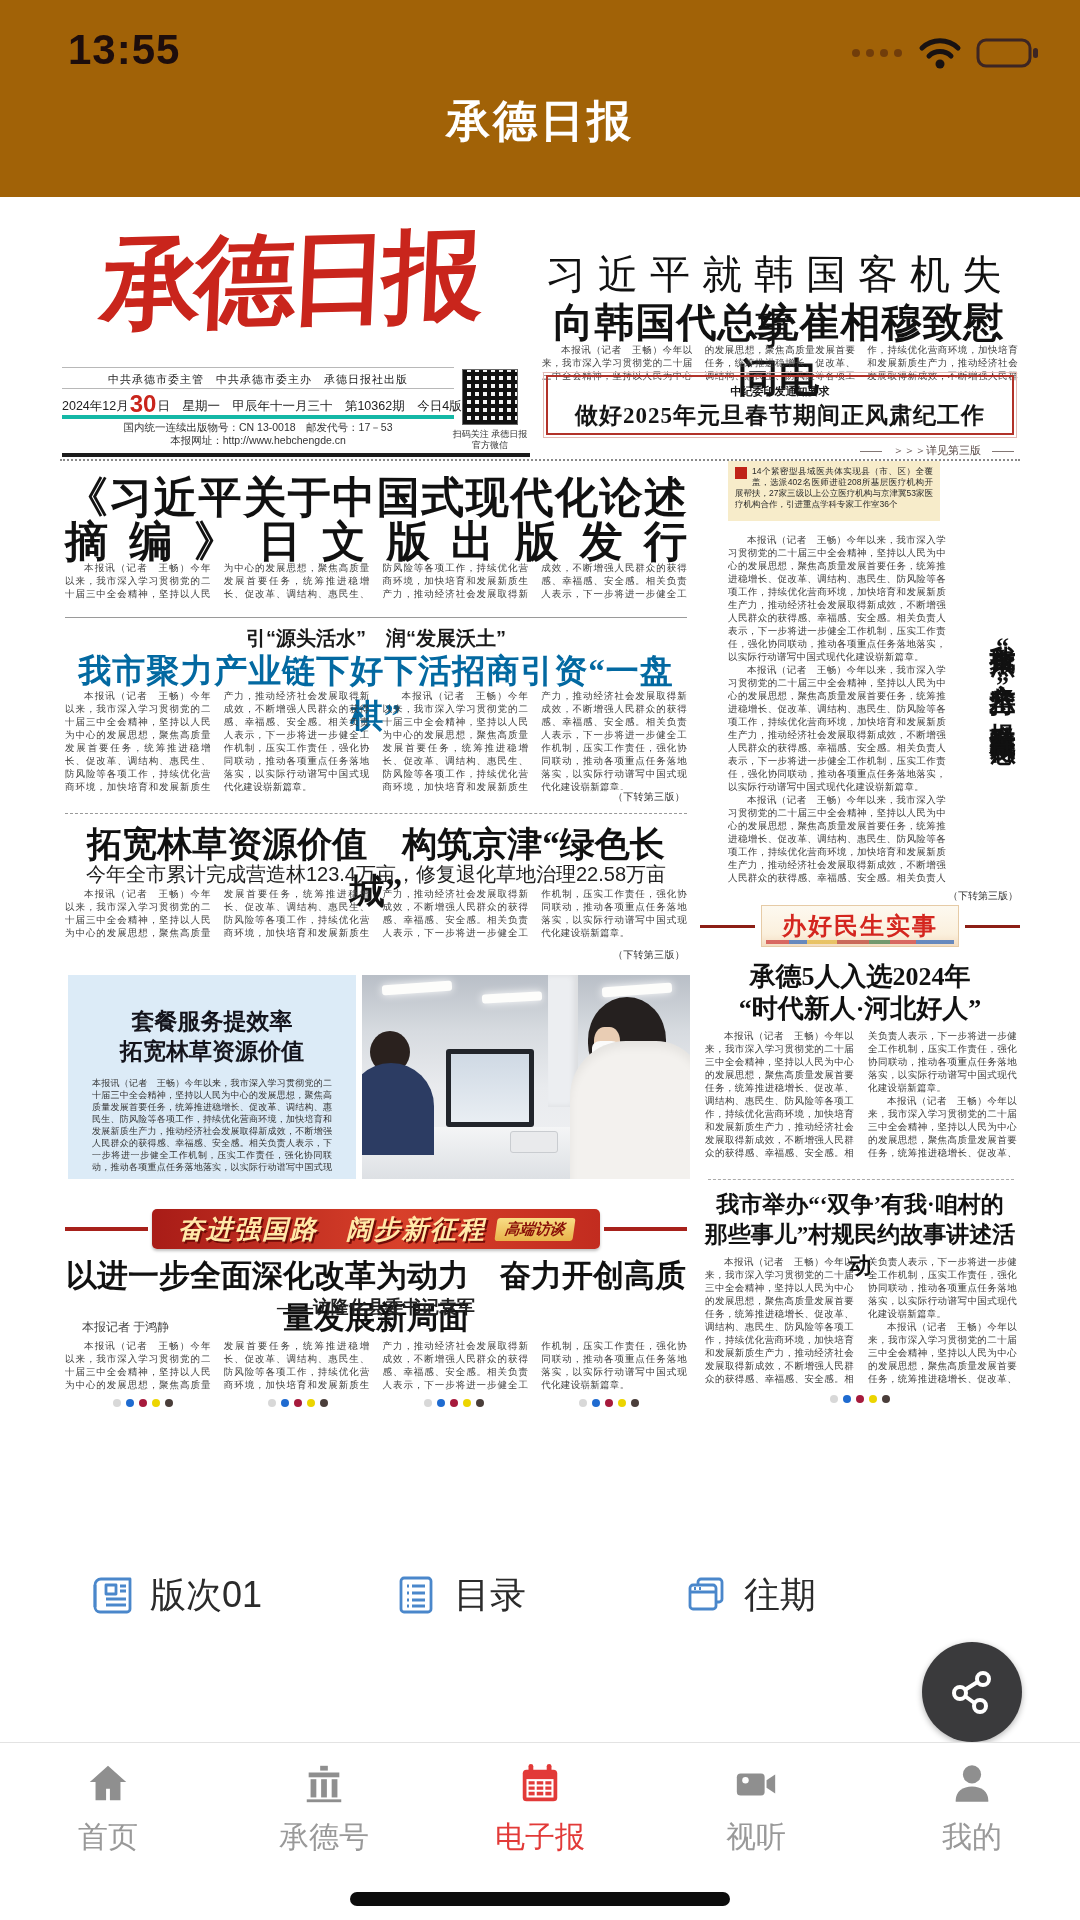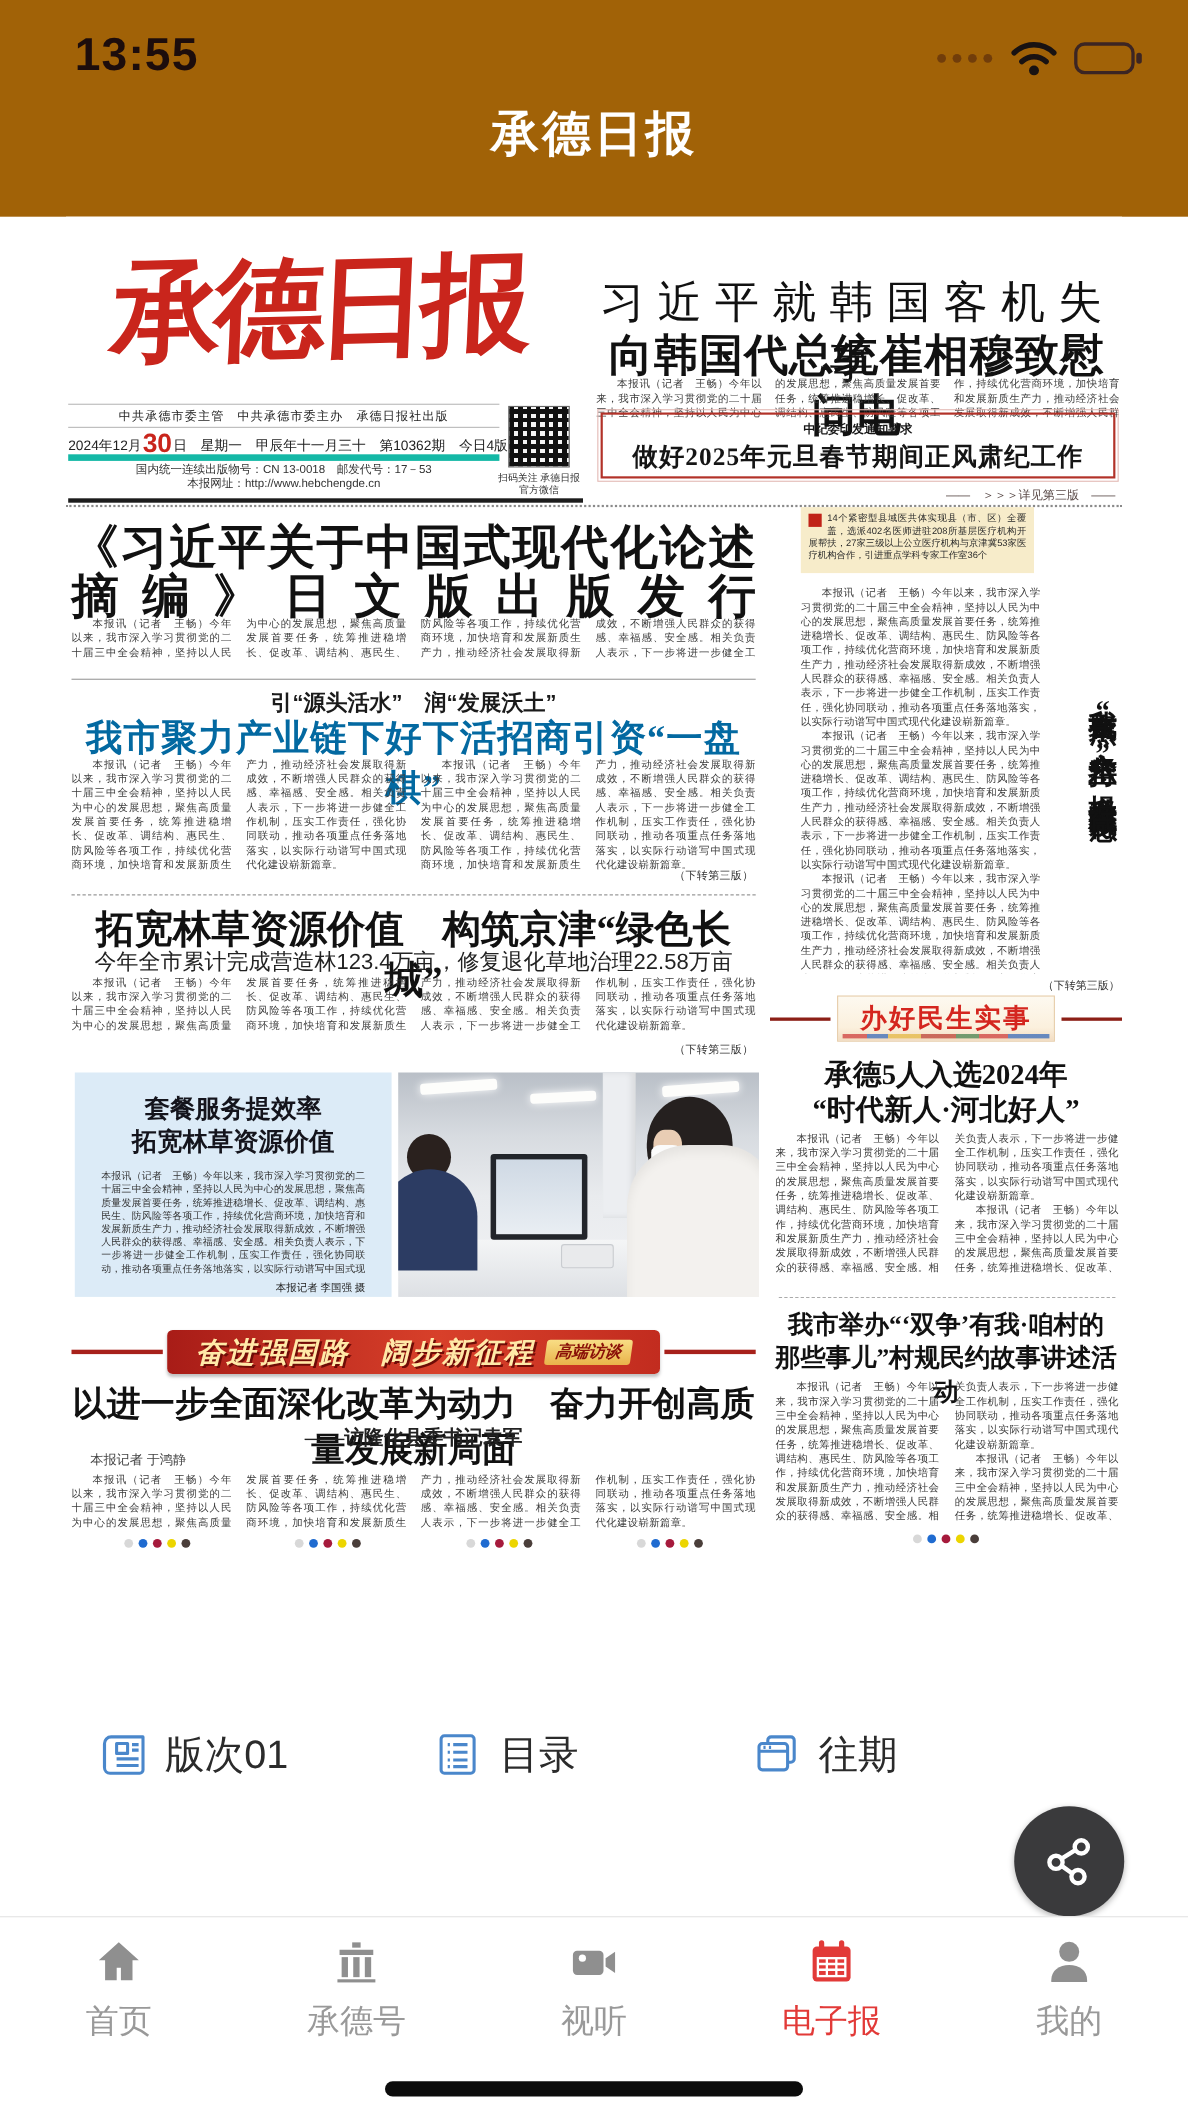--- a/index.html
+++ b/index.html
@@ -18,21 +18,21 @@
   
   .paper{position:absolute;left:60px;top:197px;width:960px;height:1218px;background:#fff}
   .abs{position:absolute}
   .serif{font-family:"Liberation Serif","DejaVu Serif",serif}
 
   .masthead{left:24px;top:4px;width:410px;height:160px;display:flex;align-items:center;justify-content:center;
     font-family:"DejaVu Serif","Liberation Serif",serif;font-size:100px;font-weight:bold;color:#c9251c;
     letter-spacing:-6px;transform:rotate(-1.5deg) skewX(-4deg)}
   .issue{left:2px;top:170px;width:392px;text-align:center;color:#222}
   .irow1{height:22px;line-height:22px;font-size:11px;border-top:1px solid #b8b8b8;border-bottom:1px solid #b8b8b8;letter-spacing:1px}
-  .irow2{height:30px;line-height:30px;font-size:12.5px;border-bottom:6px solid #14b8a6;white-space:nowrap}
+  .irow2{height:30px;line-height:30px;font-size:12.5px;border-bottom:4px solid #14b8a6;white-space:nowrap}
   .irow2 .day{color:#c9251c;font-size:24px;font-weight:bold;vertical-align:-2px;padding:0 1px}
   .irow3{padding-top:2px;font-size:10.5px;line-height:13px;color:#333}
   .qr{left:402px;top:172px;width:56px;height:56px;border:1px solid #666;
     background:
      repeating-linear-gradient(0deg,#111 0 4px,transparent 4px 8px),
      repeating-linear-gradient(90deg,#111 0 4px,#f5f5f5 4px 8px)}
   .qrcap{left:384px;top:232px;width:92px;text-align:center;font-size:9px;line-height:11px;color:#333}
   .thickrule{left:2px;top:256px;width:468px;height:4px;background:#1c1c1c}
 
   .lead-t1{left:480px;top:50px;width:480px;text-align:center;font-size:40px;font-weight:normal;letter-spacing:12px;color:#111}
@@ -57,21 +57,21 @@
   .rule1{left:5px;top:420px;width:622px;border-top:1px solid #9a9a9a}
   .kick{left:5px;top:428px;width:622px;text-align:center;font-size:20px;font-weight:bold;color:#1a1a1a}
   .invest-t{left:5px;top:452px;width:622px;text-align:center;font-size:33px;font-weight:bold;color:#0369a1;letter-spacing:1px}
   .invest-cols{left:5px;top:492px;width:622px;height:116px}
   .jump{position:absolute;right:2px;bottom:2px;font-size:10px;color:#333;background:#fff;padding-left:6px}
   .dashrule{left:5px;top:616px;width:622px;border-top:1px dashed #999}
   .forest-t{left:5px;top:624px;width:622px;text-align:center;font-size:35px;font-weight:bold;color:#111}
   .forest-s{left:5px;top:664px;width:622px;text-align:center;font-size:20px;color:#222}
   .forest-cols{left:5px;top:690px;width:622px;height:76px}
 
-  .capbox{left:8px;top:778px;width:288px;height:204px;background:#dcebf7;padding:18px 24px 8px;overflow:hidden}
+  .capbox{left:8px;top:778px;width:288px;height:204px;background:#dcebf7;padding:32px 24px 8px;overflow:hidden}
   .capbox .t{text-align:center;font-size:23px;font-weight:bold;color:#14141c;line-height:30px}
   .capbox .body{margin-top:10px;height:96px;font-size:9px;line-height:12px;color:#333;text-align:justify;overflow:hidden;filter:blur(.2px)}
   .capbox .cr{margin-top:6px;text-align:right;font-size:9.5px;color:#222}
   .photo{left:302px;top:778px;width:328px;height:204px;overflow:hidden;background:linear-gradient(180deg,#b9bfc7 0%,#d7dbe0 28%,#e9ebee 55%,#f1f2f4 100%)}
   .ph-light{position:absolute;background:#fdfdfb;border-radius:3px;box-shadow:0 0 8px #fff}
   .ph-col{position:absolute;left:186px;top:0;width:30px;height:132px;background:#eceef1;box-shadow:inset -4px 0 6px rgba(0,0,0,.08)}
   .ph-desk{position:absolute;left:0;bottom:0;width:100%;height:52px;background:linear-gradient(180deg,#f4f5f6,#dde0e4)}
   .ph-monitor{position:absolute;left:84px;top:74px;width:88px;height:78px;background:#22252b;border-radius:3px;padding:5px}
   .ph-monitor i{display:block;width:100%;height:100%;background:linear-gradient(180deg,#cfd9e4,#e9eef3)}
   .ph-staff{position:absolute;left:-14px;top:88px;width:86px;height:92px;background:#2c3c63;border-radius:46px 46px 0 0}
@@ -374,40 +374,40 @@
       <svg width="46" height="46" viewBox="0 0 48 48" fill="#8f8f8f">
         <rect x="20" y="5" width="8" height="5"></rect>
         <rect x="8" y="12" width="32" height="5"></rect>
         <rect x="10" y="19" width="6" height="19"></rect>
         <rect x="21" y="19" width="6" height="19"></rect>
         <rect x="32" y="19" width="6" height="19"></rect>
         <rect x="6" y="40" width="36" height="3"></rect>
       </svg>
       <span class="tlbl">承德号</span>
     </div>
-    <div class="tab">
-      <svg width="46" height="46" viewBox="0 0 48 48" fill="#8f8f8f">
-        <rect x="4" y="13" width="29" height="23" rx="4"></rect>
-        <circle cx="13" cy="20" r="3.4" fill="#fff"></circle>
-        <path d="M35 20l9-6v20l-9-6z"></path>
-      </svg>
-      <span class="tlbl">视听</span>
-    </div>
     <div class="tab active">
       <svg width="46" height="46" viewBox="0 0 48 48">
         <rect x="6" y="9" width="36" height="33" rx="4" fill="#e23a38"></rect>
         <rect x="12" y="3" width="5" height="10" rx="2.5" fill="#e23a38"></rect>
         <rect x="31" y="3" width="5" height="10" rx="2.5" fill="#e23a38"></rect>
         <rect x="11" y="20" width="26" height="17" fill="none" stroke="#fff" stroke-width="2.2"></rect>
         <path d="M11 25.5h26M11 31h26M19.5 20v17M28.5 20v17" stroke="#fff" stroke-width="2.2"></path>
       </svg>
       <span class="tlbl">电子报</span>
     </div>
     <div class="tab">
       <svg width="46" height="46" viewBox="0 0 48 48" fill="#8f8f8f">
+        <rect x="4" y="13" width="29" height="23" rx="4"></rect>
+        <circle cx="13" cy="20" r="3.4" fill="#fff"></circle>
+        <path d="M35 20l9-6v20l-9-6z"></path>
+      </svg>
+      <span class="tlbl">视听</span>
+    </div>
+    <div class="tab">
+      <svg width="46" height="46" viewBox="0 0 48 48" fill="#8f8f8f">
         <circle cx="24" cy="14" r="9.5"></circle>
         <path d="M7 41c0-9.5 7.5-14.5 17-14.5S41 31.5 41 41v1.5H7z"></path>
       </svg>
       <span class="tlbl">我的</span>
     </div>
   </div>
 
   <div class="homebar"></div>
 </div>
 

